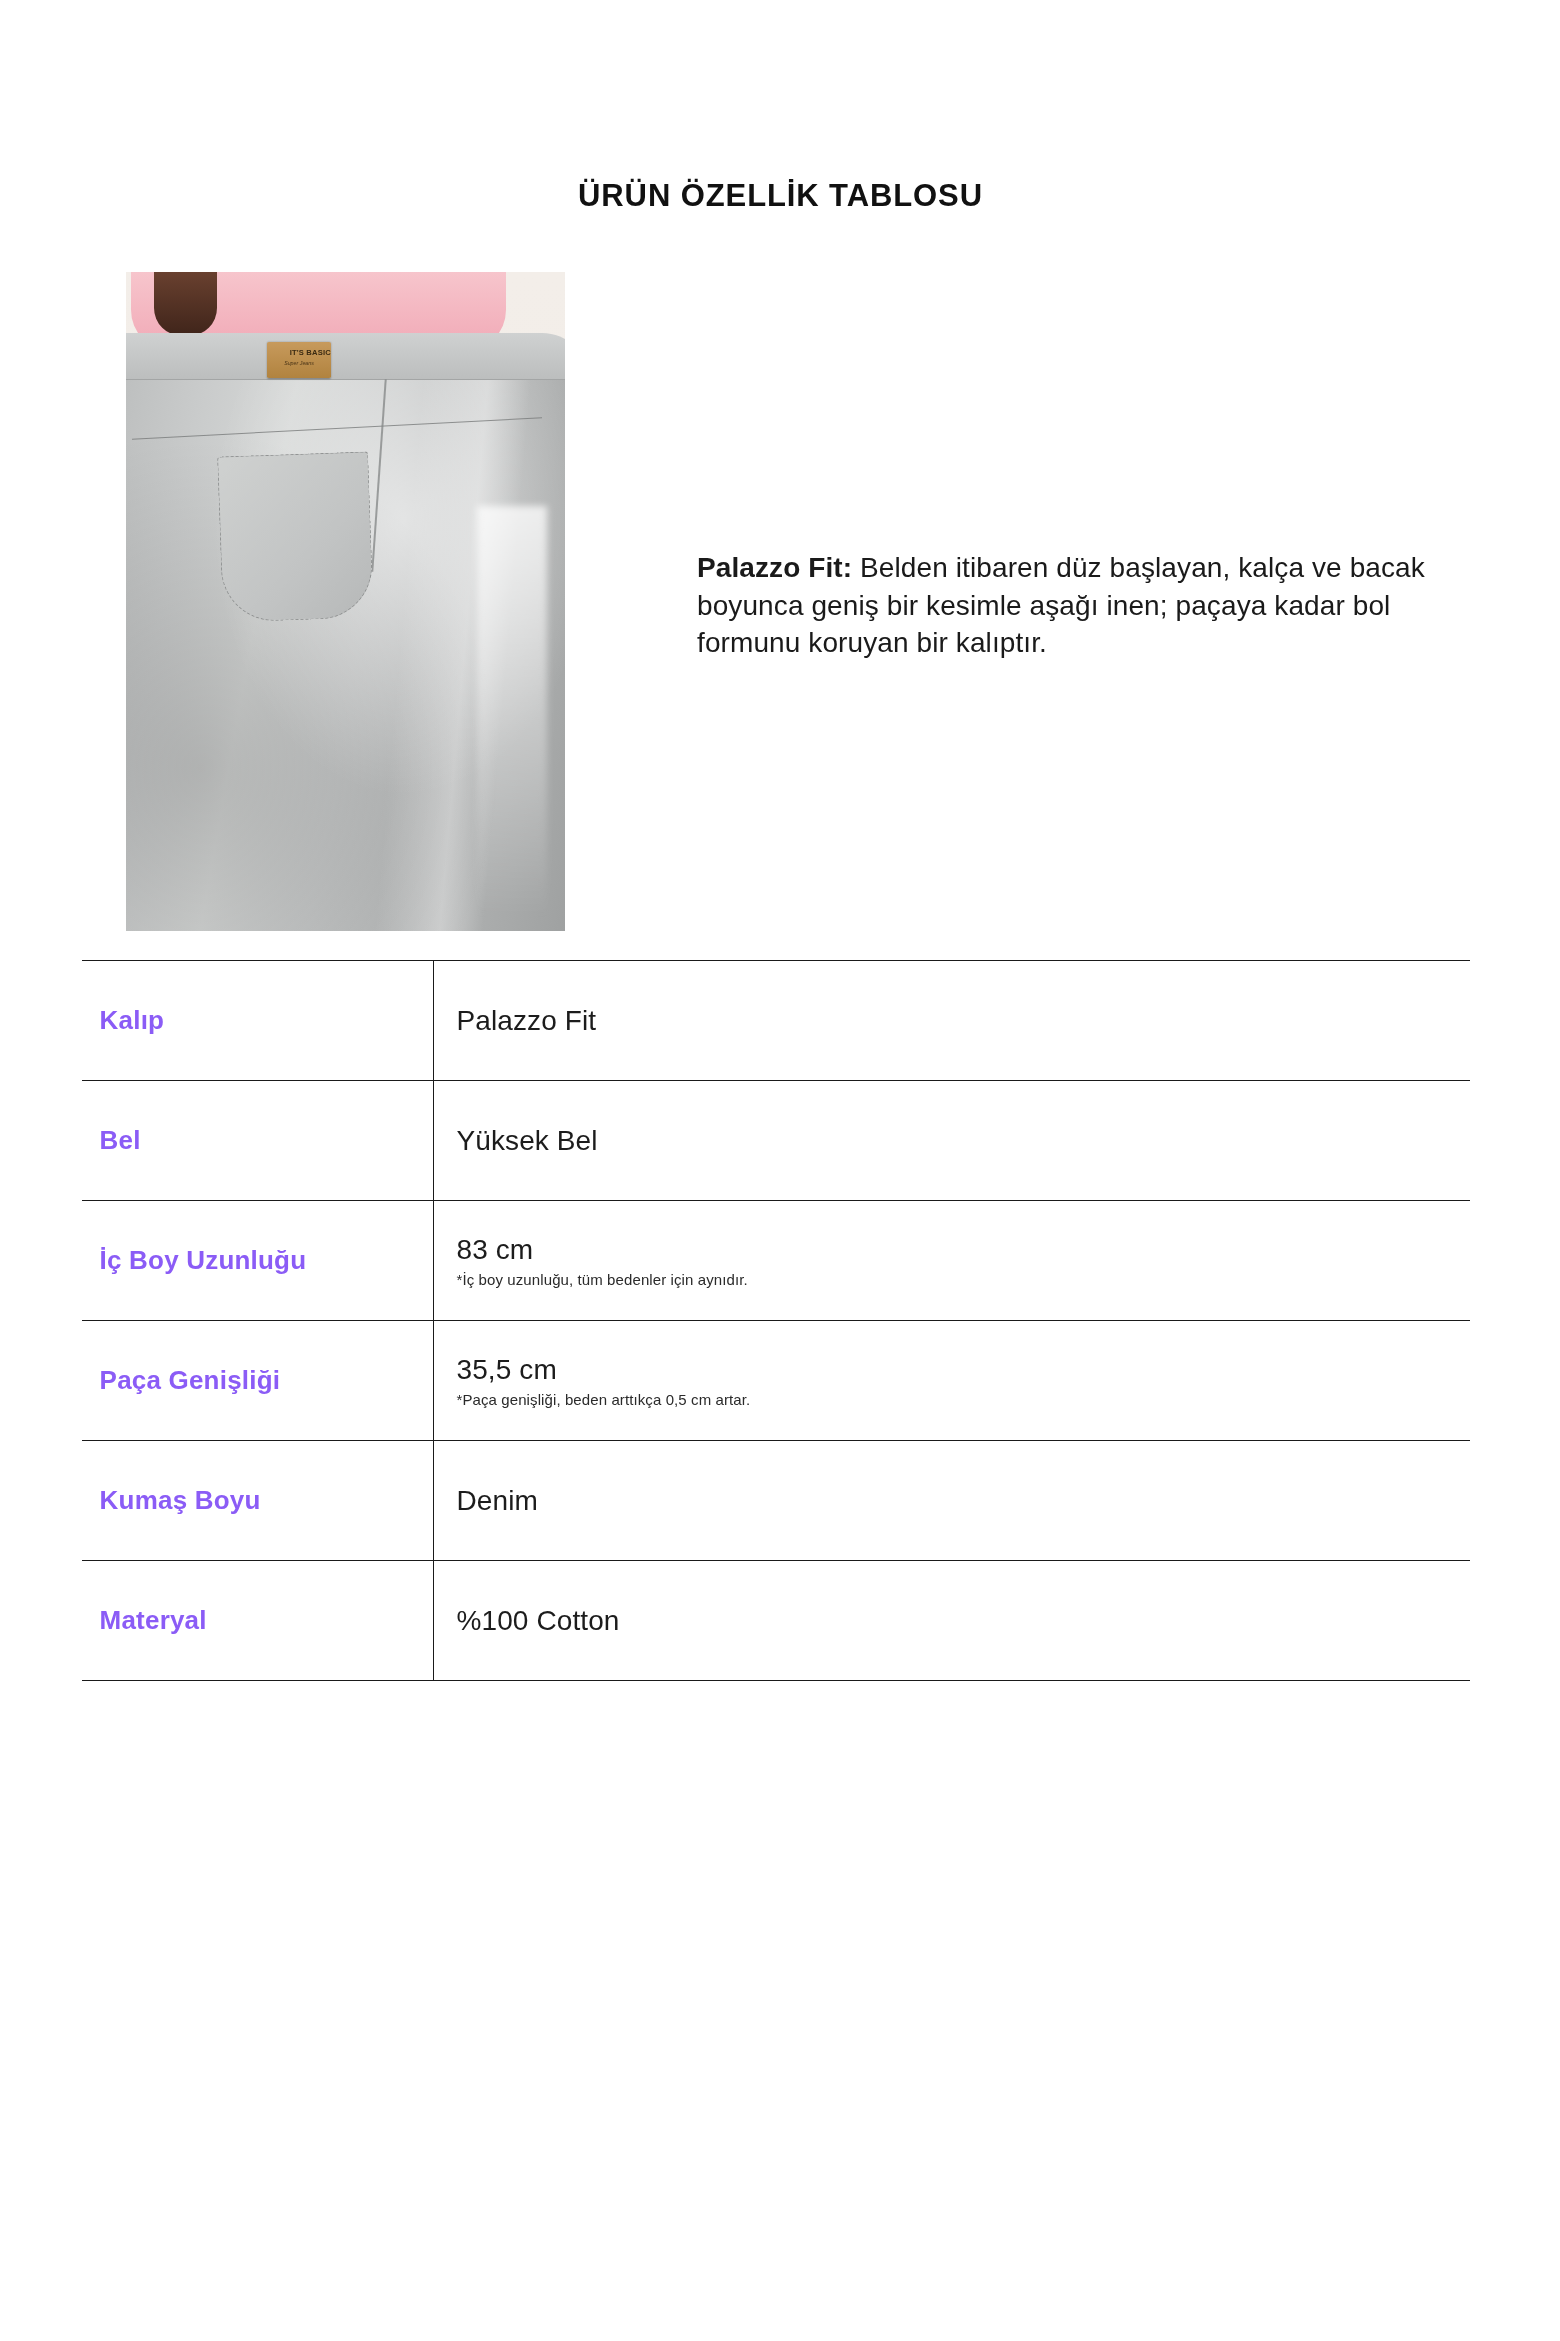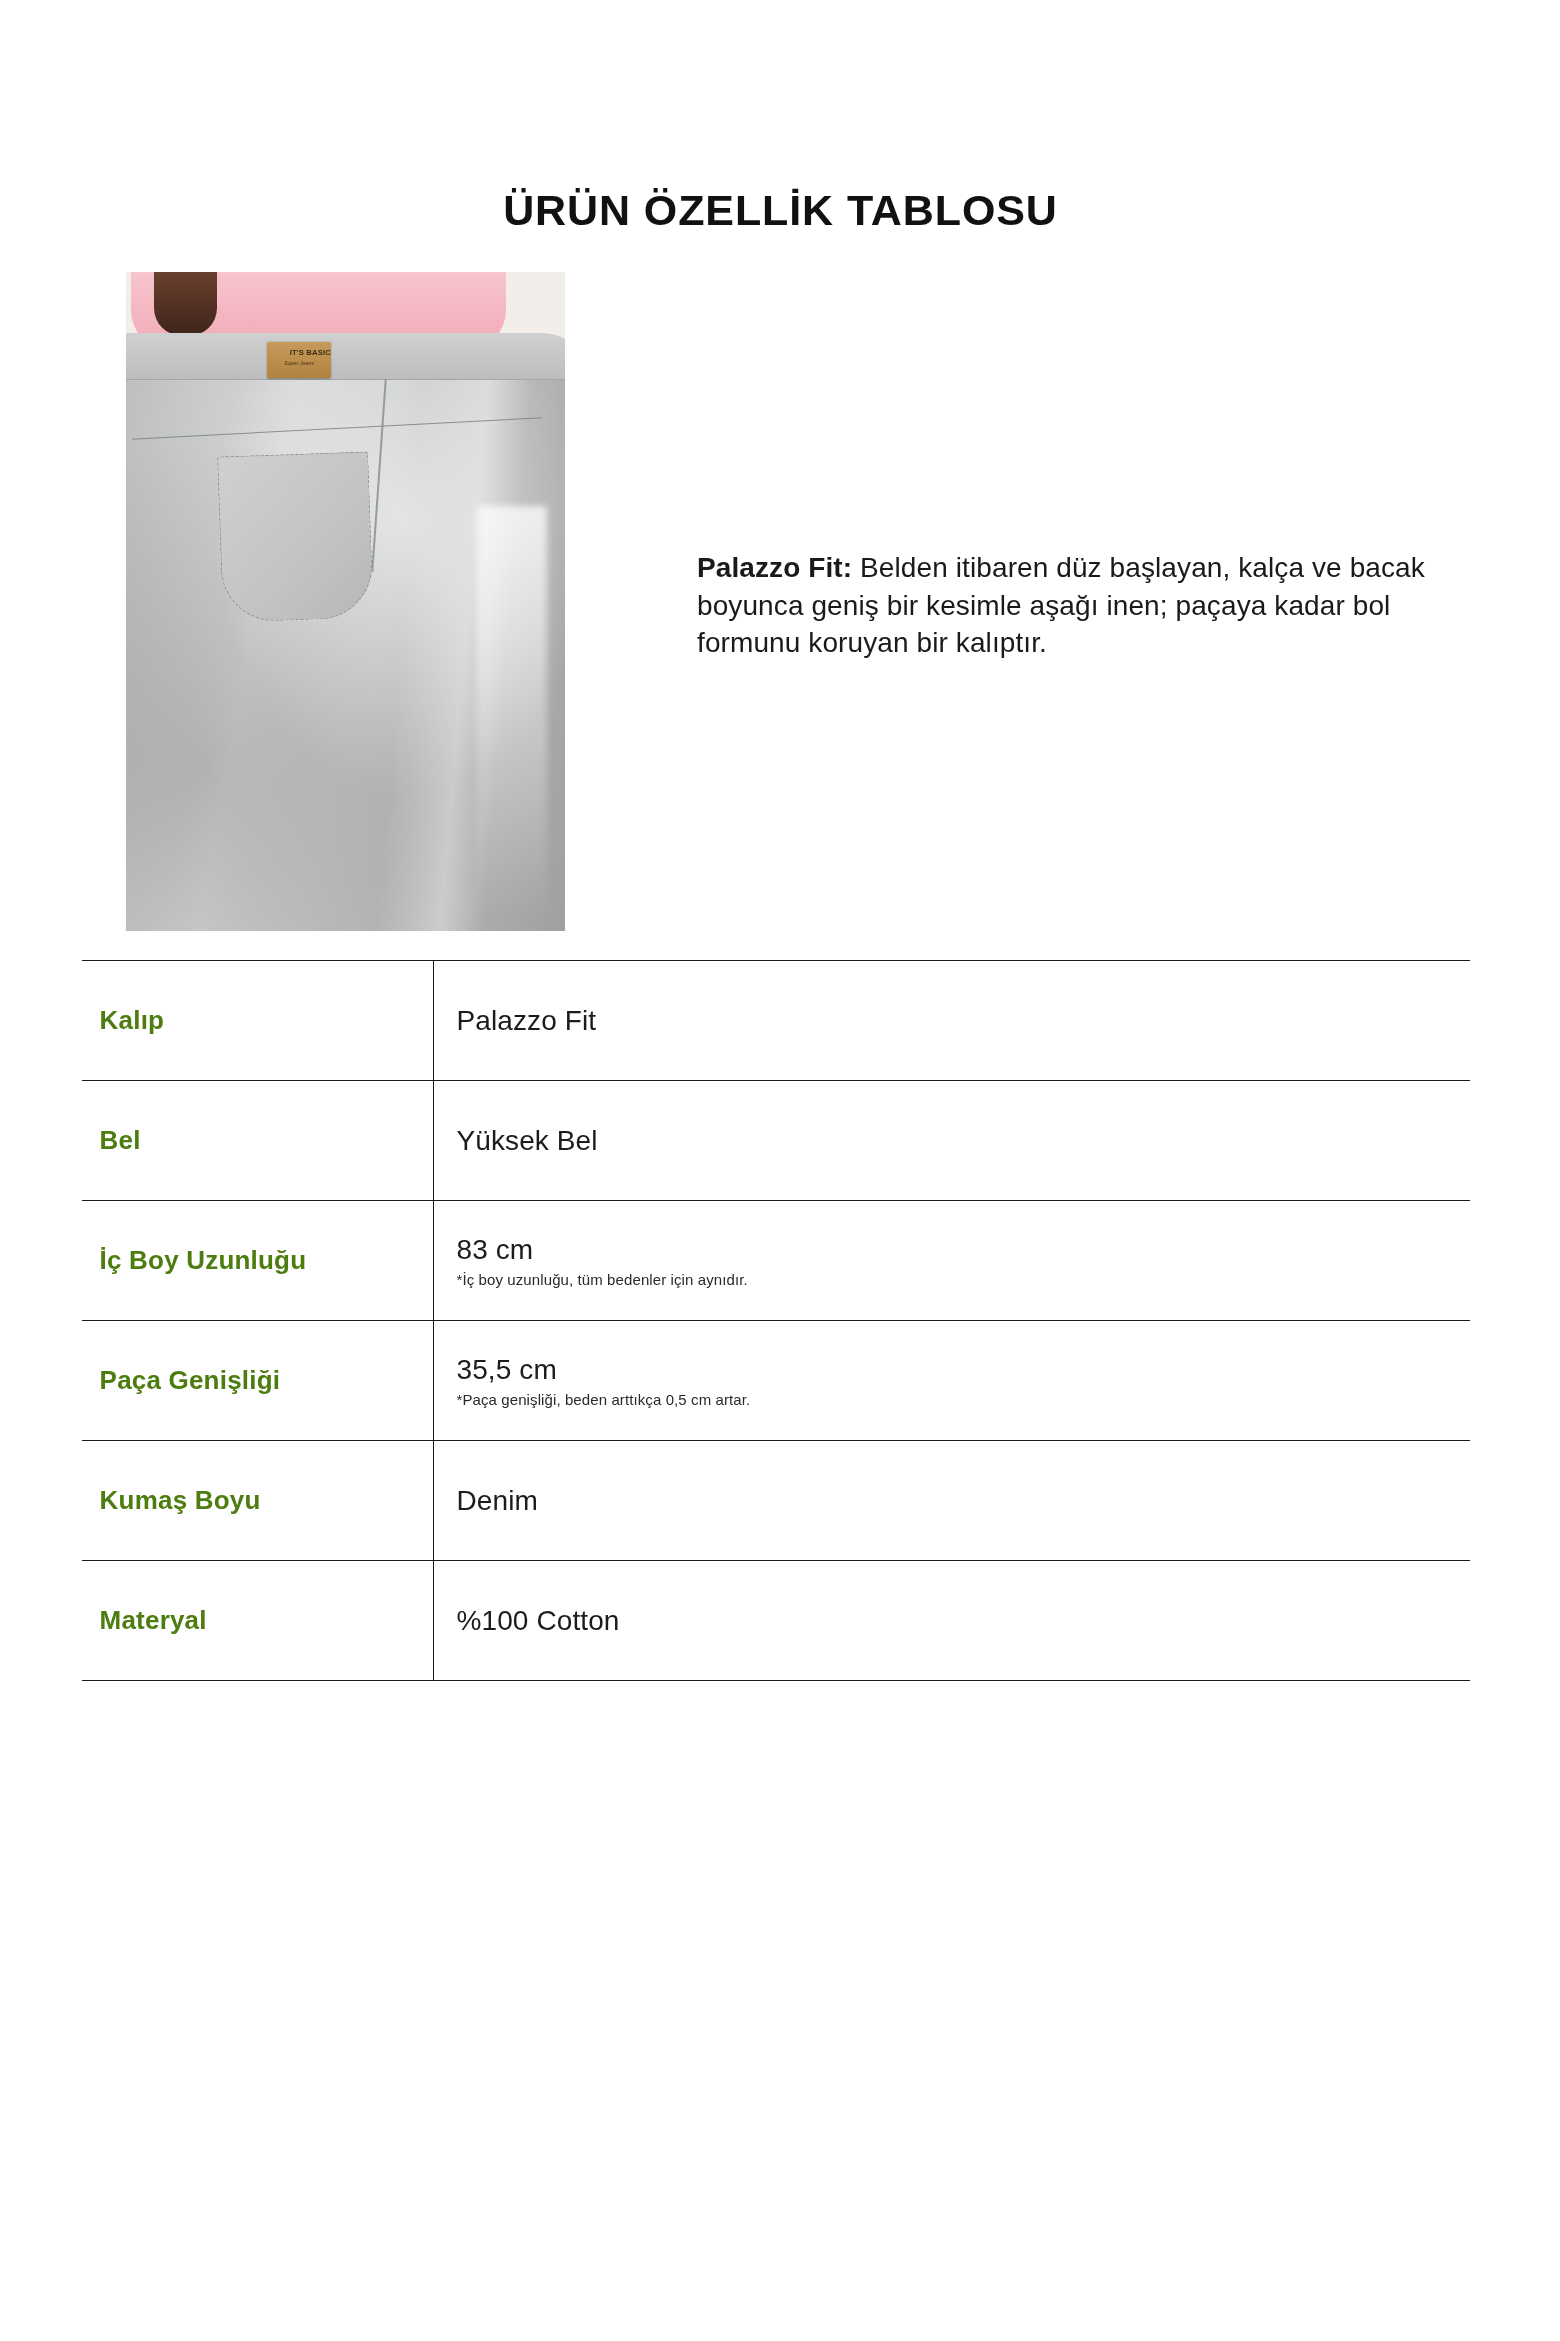--- a/index.html
+++ b/index.html
@@ -23,21 +23,21 @@
     box-sizing: border-box;
   }
 
   
   .title {
     position: absolute;
     top: 157px;
     left: 0;
     width: 1561px;
     text-align: center;
-    font-size: 43px;
+    font-size: 31px;
     font-weight: 700;
     letter-spacing: 0.9px;
     color: #111111;
   }
 
   
   .hero {
     position: absolute;
     top: 272px;
     left: 126px;
@@ -203,21 +203,21 @@
   }
   .spec-table td {
     vertical-align: middle;
     padding: 0;
   }
   .spec-table td.key {
     width: 351px;
     height: 120px;
     font-size: 26px;
     font-weight: 700;
-    color: #4d7c0f;
+    color: #8b5cf6;
     padding-left: 17.6px;
     border-right: 1.8px solid #1a1a1a;
     box-sizing: border-box;
     letter-spacing: 0.2px;
   }
   .spec-table td.val {
     padding-left: 23px;
     font-size: 28px;
     font-weight: 400;
     color: #1c1c1c;

